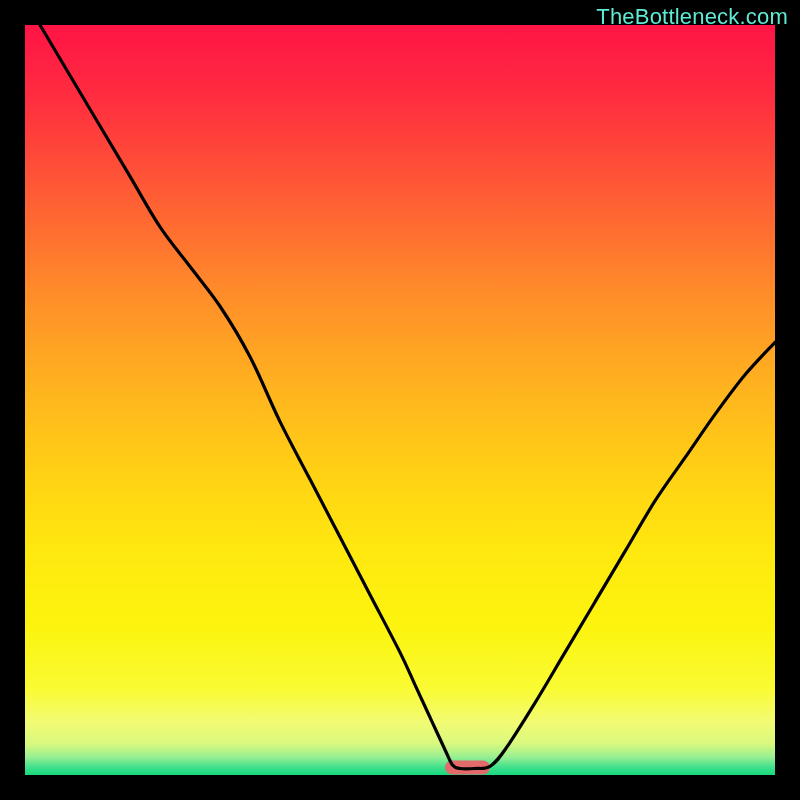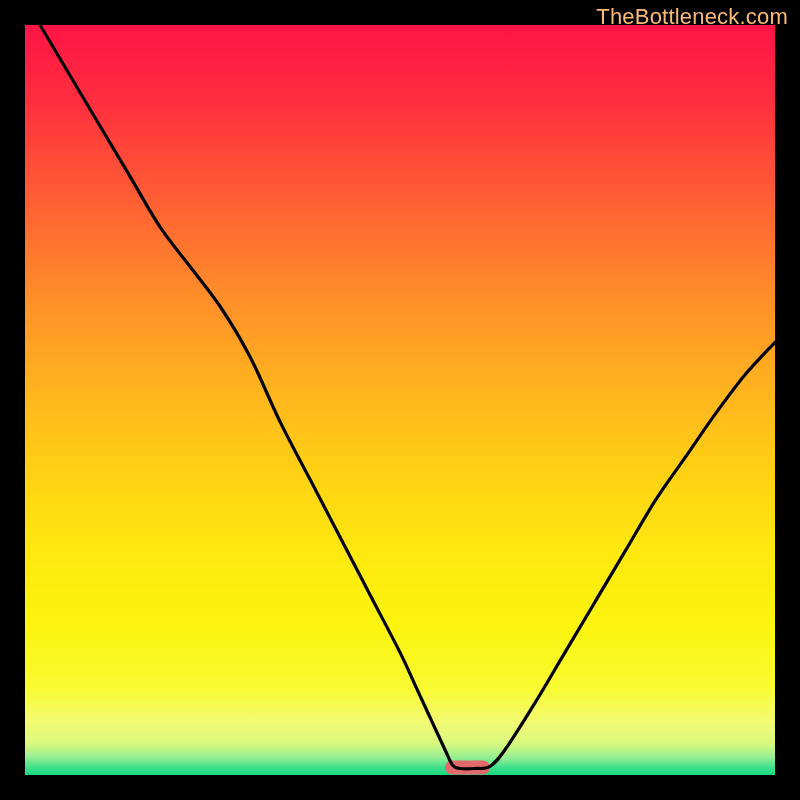--- a/index.html
+++ b/index.html
@@ -24,21 +24,21 @@
     left: 25px;
     top: 25px;
     width: 750px;
     height: 750px;
     overflow: hidden;
   }
   .watermark {
     position: absolute;
     top: 4px;
     right: 12px;
-    color: #fdba74;
+    color: #5eead4;
     font-size: 22px;
     font-weight: 500;
     letter-spacing: 0.2px;
     z-index: 6;
     margin-left: 12px;
   }
   svg {
     display: block;
   }
 </style>

